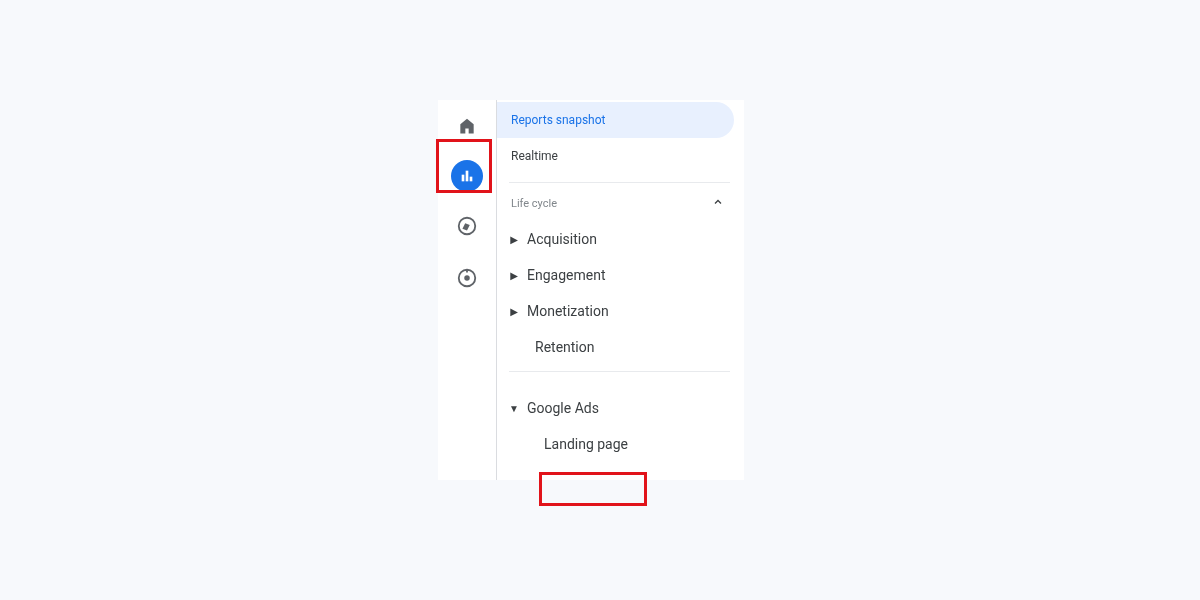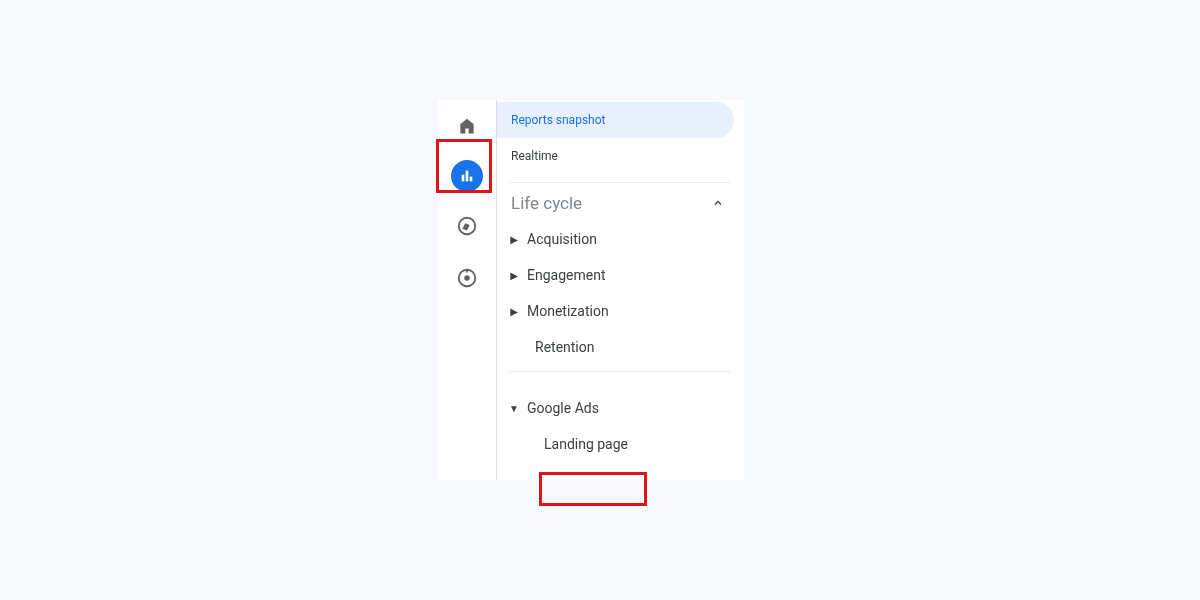--- a/index.html
+++ b/index.html
@@ -96,21 +96,21 @@
   .section {
     padding-top: 10px;
   }
   .section-head {
     display: flex;
     align-items: center;
     justify-content: space-between;
     padding: 0 20px 0 14px;
     height: 20px;
     color: #80868b;
-    font-size: 17px;
+    font-size: 11px;
   }
   .tree {
     padding-top: 8px;
   }
   .tree-row {
     display: flex;
     align-items: center;
     height: 36px;
     font-size: 14px;
     color: #3c4043;

